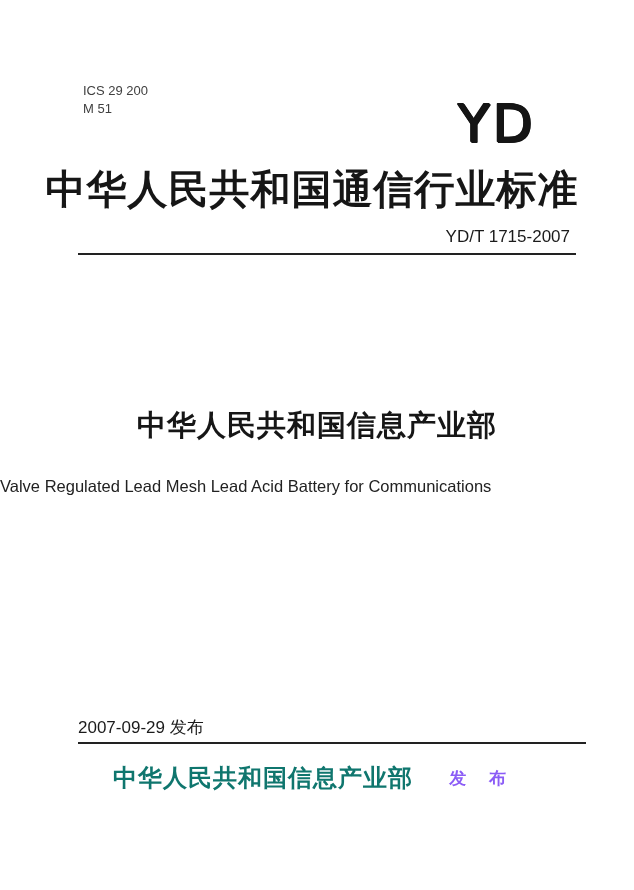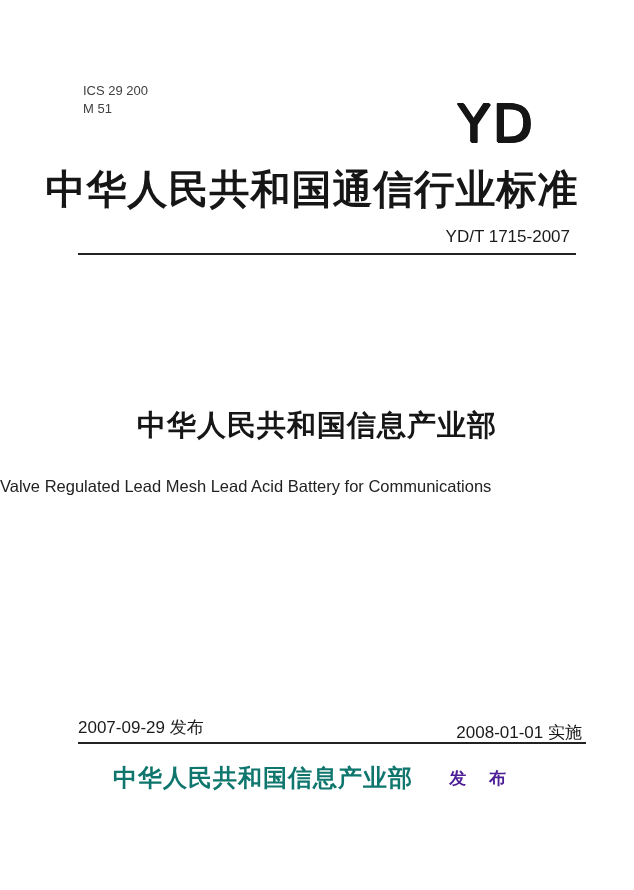--- a/index.html
+++ b/index.html
@@ -144,21 +144,21 @@
     font-size: 24px;
     font-weight: bold;
     letter-spacing: 1px;
     color: #0f766e;
   }
   .publish-label {
     font-size: 17px;
     font-weight: bold;
     letter-spacing: 9px;
     margin-left: 32px;
-    color: #4c1d95;
+    color: #8b5cf6;
     vertical-align: 2px;
   }
 </style>
 </head>
 <body>
 
 <div class="page">
 
   <div class="ics-block">
     <div>ICS 29 200</div>
@@ -172,21 +172,20 @@
   <div class="std-number">YD/T 1715-2007</div>
 
   <div class="rule-top"></div>
 
   <div class="doc-title">中华人民共和国信息产业部</div>
 
   <div class="doc-subtitle">Valve Regulated Lead Mesh Lead Acid Battery for Communications</div>
 
   <div class="dates-row">
     <span class="date-issue">2007-09-29 发布</span>
-    <span class="date-implement">2008-01-01 实施</span>
   </div>
 
   <div class="rule-bottom"></div>
 
   <div class="publisher-row">
     <span class="publisher-name">中华人民共和国信息产业部</span>
     <span class="publish-label">发 布</span>
   </div>
 
 </div>

